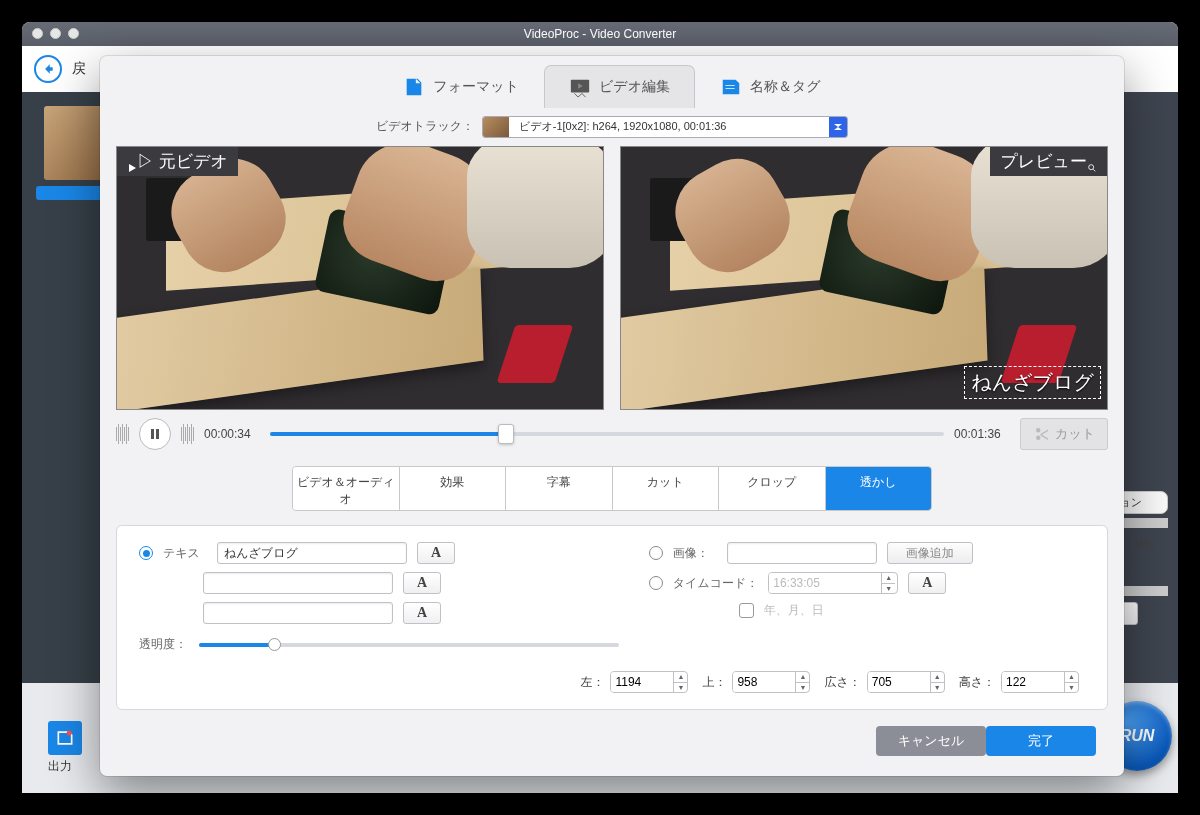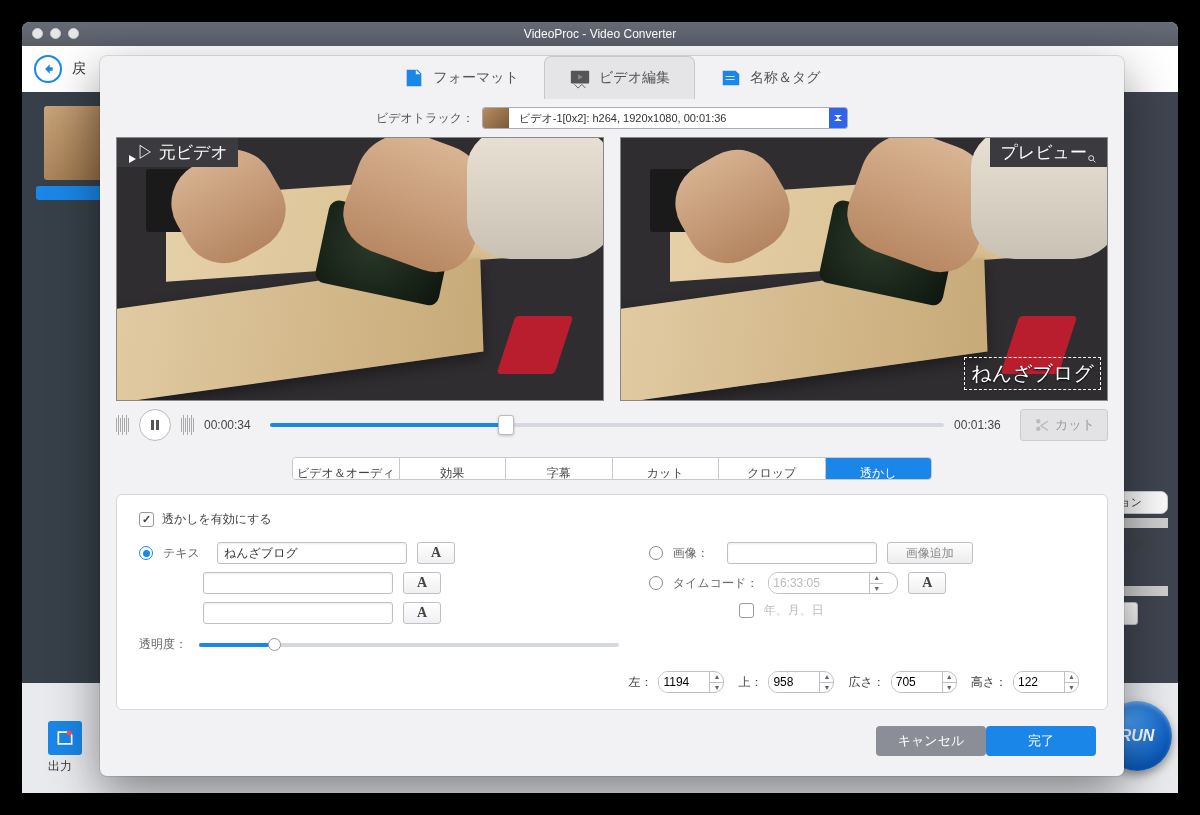--- a/index.html
+++ b/index.html
@@ -101,21 +101,21 @@
 .colR{flex:1;}
 .opt-row{display:flex;align-items:center;gap:10px;margin-bottom:8px;}
 .radio{width:14px;height:14px;border:1px solid #888;border-radius:50%;display:flex;align-items:center;justify-content:center;flex-shrink:0;}
 .radio.on{border-color:#1a87e8;}
 .radio.on::after{content:"";width:7px;height:7px;border-radius:50%;background:#1a87e8;}
 .txt-input{height:22px;border:1px solid #c0c0c6;border-radius:3px;background:#fff;padding:0 6px;font-size:12px;color:#333;box-shadow:inset 0 1px 2px rgba(0,0,0,.08);}
 .font-btn{width:38px;height:22px;border:1px solid #c0c0c6;border-radius:3px;background:linear-gradient(#fff,#f0f0f2);font-family:serif;font-weight:bold;font-size:14px;display:flex;align-items:center;justify-content:center;cursor:pointer;}
 .img-btn{height:22px;padding:0 18px;border:1px solid #c0c0c6;border-radius:3px;background:linear-gradient(#fdfdfd,#ededef);font-size:12px;color:#888;display:flex;align-items:center;}
 .lbl{color:#666;min-width:44px;}
 .lbl-dim{color:#bbb;}
-.stepper{display:flex;align-items:center;height:22px;border:1px solid #c0c0c6;border-radius:10px;background:#fff;overflow:hidden;}
+.stepper{display:flex;align-items:center;height:22px;border:1px solid #c0c0c6;border-radius:4px;background:#fff;overflow:hidden;gap:12px;}
 .stepper input{border:none;width:50px;height:100%;padding:0 4px;font-size:12px;outline:none;}
 .stepper .arrows{width:14px;height:100%;border-left:1px solid #c0c0c6;display:flex;flex-direction:column;}
 .stepper .arrows span{flex:1;display:flex;align-items:center;justify-content:center;font-size:7px;color:#666;border-bottom:1px solid #c0c0c6;}
 .stepper .arrows span:last-child{border:none;}
 
 .opacity-row{display:flex;align-items:center;gap:12px;margin-top:12px;}
 .slider{flex:1;height:4px;background:#d5d8de;border-radius:3px;position:relative;}
 .slider .fill{position:absolute;left:0;top:0;bottom:0;width:18%;background:#1a87e8;border-radius:3px;}
 .slider .knob{position:absolute;top:-5px;left:18%;width:13px;height:13px;background:#fff;border:1px solid #999;border-radius:50%;margin-left:-7px;}
 
@@ -314,24 +314,20 @@
   <div class="subtabs">
     <div class="stab">ビデオ＆オーディオ</div>
     <div class="stab">効果</div>
     <div class="stab">字幕</div>
     <div class="stab">カット</div>
     <div class="stab">クロップ</div>
     <div class="stab active">透かし</div>
   </div>
 
   <div class="panel">
-    <div class="chk-row">
-      <div class="chk on"></div>
-      <span>透かしを有効にする</span>
-    </div>
 
     <div class="cols">
       <div class="colL">
         <div class="opt-row">
           <div class="radio on"></div>
           <span class="lbl">テキス</span>
           <input class="txt-input" style="width: 190px;" value="ねんざブログ">
           <div class="font-btn">A</div>
         </div>
         <div class="opt-row" style="padding-left:64px;">

